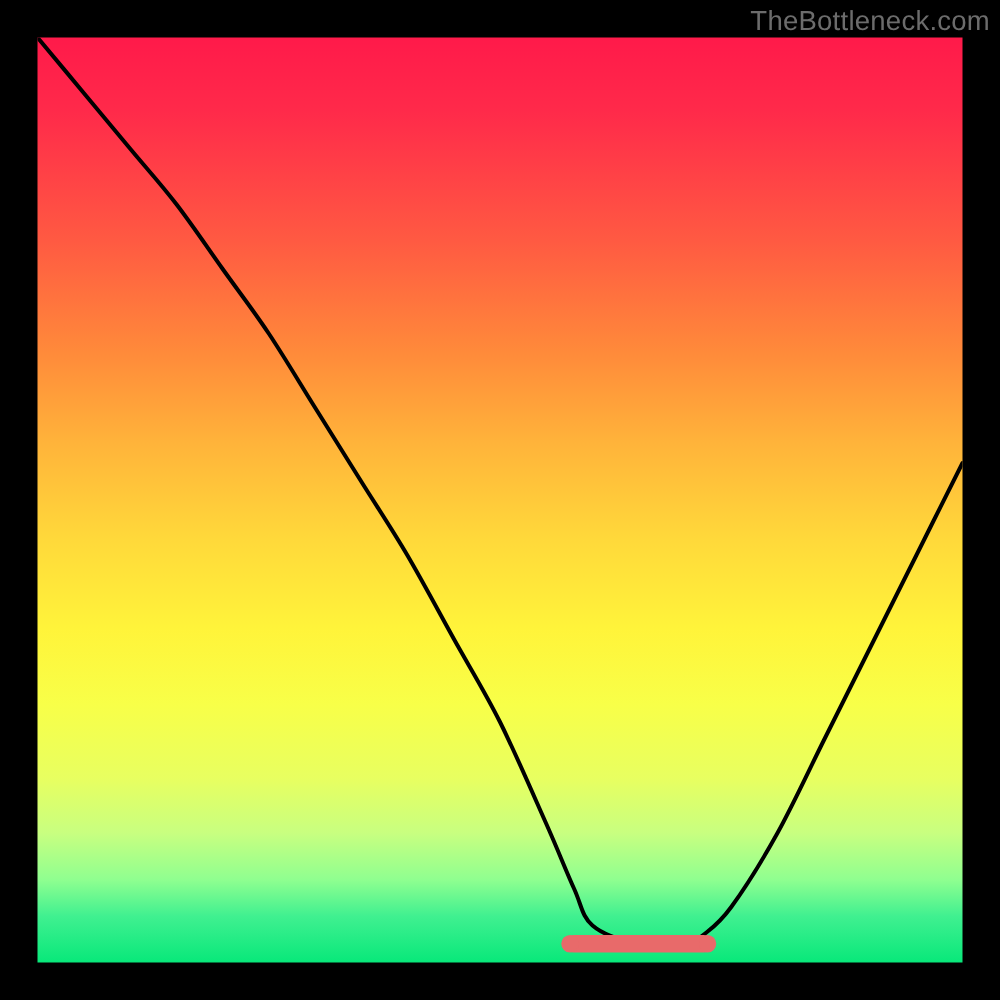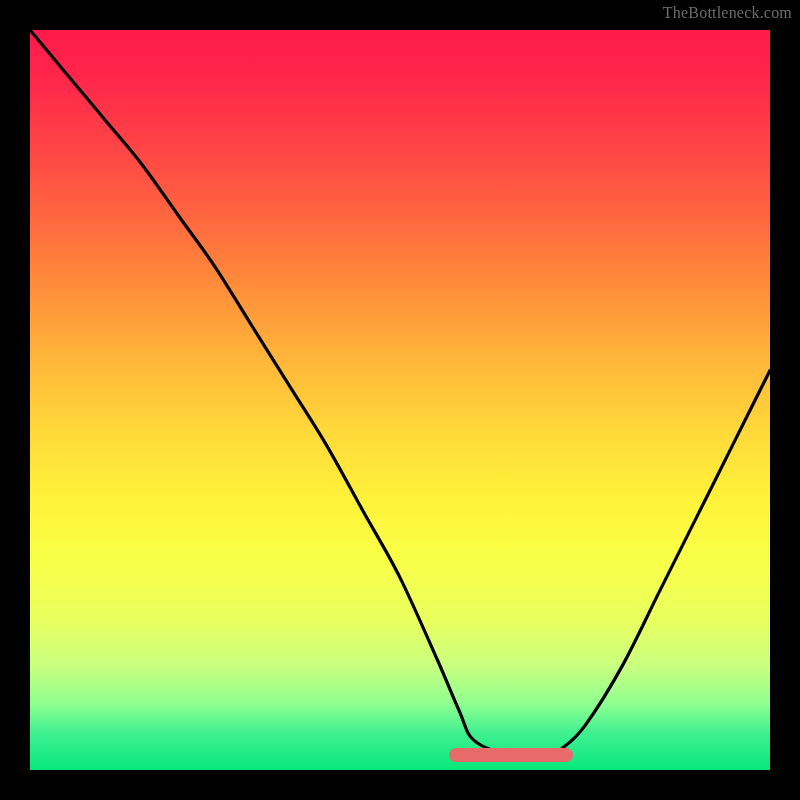--- a/index.html
+++ b/index.html
@@ -20,22 +20,22 @@
       #f8ff48 72%,
       #e8ff60 80%,
       #c8ff80 86%,
       #90ff90 91%,
       #40f090 95%,
       #08e87a 100%);
   }
   .watermark {
     position: absolute;
     top: 4px; right: 8px;
-    font-family: Liberation Serif, serif;
-    font-size: 16px;
+    font-family: Liberation Sans, sans-serif;
+    font-size: 22px;
     color: #6c6c6c;
     font-weight: 500;
     letter-spacing: 0.2px;
     user-select: none;
   }
   svg.curve { position: absolute; left: 0; top: 0; width: 740px; height: 740px; }
   .flat-cap {
     position: absolute;
     height: 14px;
     background: #e86a6a;

